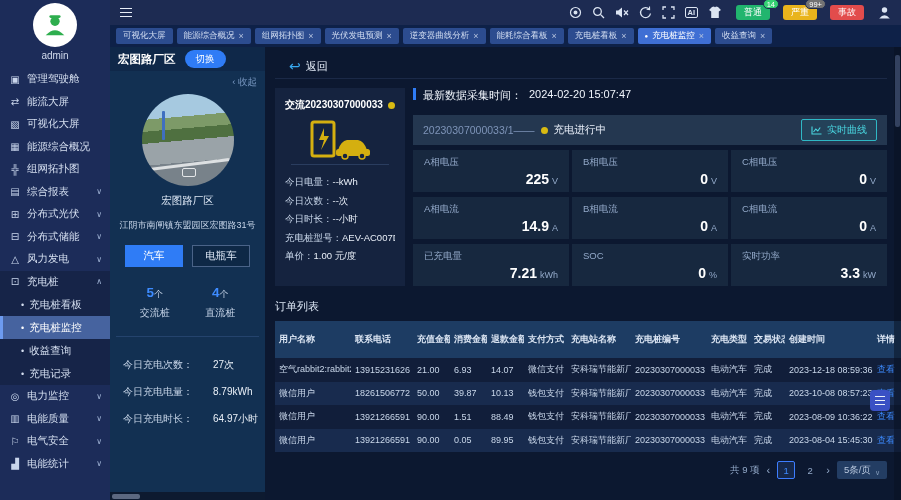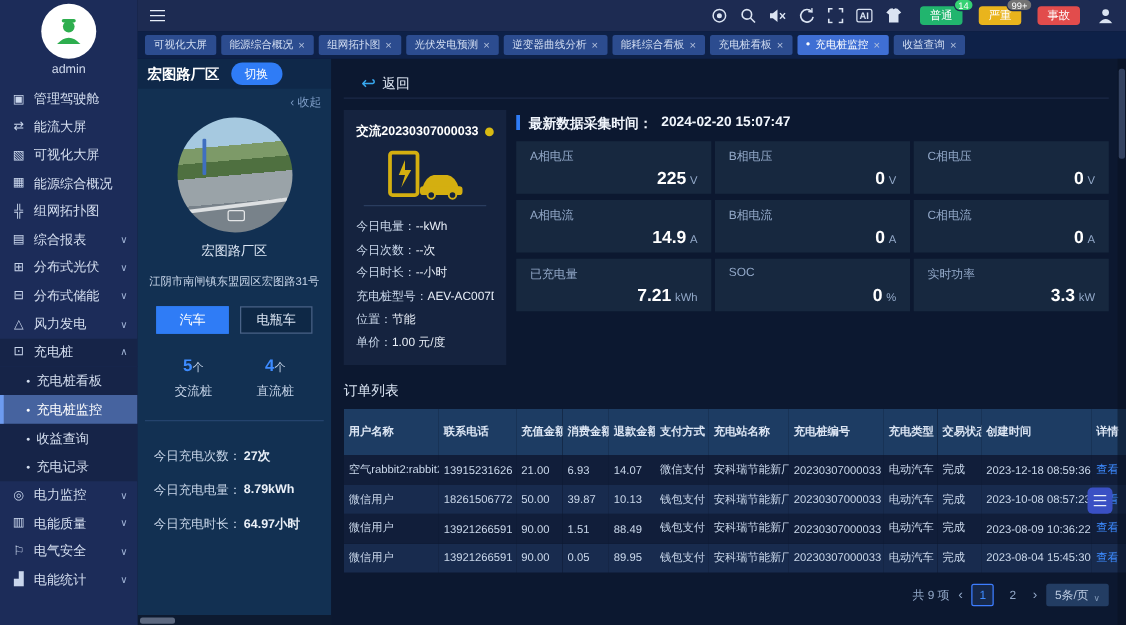--- a/index.html
+++ b/index.html
@@ -60,39 +60,39 @@
   .vehicle-tabs{display:flex;justify-content:center;gap:9px;margin-bottom:18px}
   .v-tab{width:58px;height:22px;font-size:10.5px;color:#dce6f4;background:rgba(10,25,50,.35);border:1px solid #4a6388;cursor:pointer}
   .v-tab.active{background:#2f7cf6;border-color:#2f7cf6;color:#fff}
   .stats{display:flex;justify-content:space-around;margin:4px 12px 16px}
   .stat{text-align:center;cursor:default}
   .stat-val{color:#3d8bff;font-size:13.5px;font-weight:bold}
   .stat-unit{font-size:9px;color:#c6d4e8;font-weight:normal}
   .stat-label{font-size:10px;color:#c6d4e8;margin-top:5px}
   .station-divider{border:none;border-top:1px solid #24436d;margin:12px 6px 14px}
   .today-row{display:flex;padding:0 13px;height:27px;align-items:center;font-size:10px;color:#c9d7ea;white-space:nowrap}
-  .today-row b{font-weight:bold;color:#eaf0f8;margin-left:2px}
+  .today-row b{font-weight:normal;color:#eaf0f8;margin-left:20px}
   .h-scroll{position:absolute;bottom:0;left:0;right:0;height:8px;background:#0d1a30}
   .h-thumb{width:28px;height:5px;background:#5c6880;margin:1.5px 0 0 2px;border-radius:2px}
 
   
   .main{grid-row:3;grid-column:3;background:#0c1830;position:relative;padding:7px 14px 0 10px;overflow:hidden}
   .back-row{height:25px;display:flex;align-items:center;border-bottom:1px solid #1b2947;margin-bottom:9px}
   .back-btn{display:flex;align-items:center;gap:5px;font-size:11px;color:#e2eaf6;cursor:pointer;margin-left:14px}
   .back-icon{color:#38a9f0;font-size:14px;line-height:12px}
   .detail-panel{display:flex;gap:8px;align-items:stretch}
   .pile-card{width:130px;background:#15233f;padding:10px 10px 8px;flex-shrink:0}
   .pile-name{font-size:10px;font-weight:bold;color:#fff;display:flex;align-items:center;gap:5px;white-space:nowrap}
   .dot{width:7px;height:7px;border-radius:50%;background:#d8ba12;display:inline-block;flex-shrink:0}
   .pile-icon{margin:8px auto 4px;text-align:center}
   .pile-hr{border:none;border-top:1px solid #2a3d5f;margin:2px 6px 8px}
   .info-row{font-size:9.5px;color:#c9d7ea;line-height:18.5px;white-space:nowrap;overflow:hidden}
   .info-row b{font-weight:normal;color:#e9eff8}
   .right-col{flex:1;min-width:0}
-  .collect-row{display:flex;align-items:center;gap:7px;height:20px;font-size:11px;font-weight:bold;color:#f0f5fc}
+  .collect-row{display:flex;align-items:flex-start;gap:7px;height:20px;font-size:11px;font-weight:normal;color:#f0f5fc}
   .bluebar{width:3px;height:12px;background:#2f7cf6;flex-shrink:0}
   .gun-bar{height:30px;background:#243750;display:flex;align-items:center;gap:6px;padding:0 10px;margin-top:7px}
   .gun-id{color:#7e94b8;font-size:10.5px}
   .gun-status{font-size:10.5px;color:#e8eef8}
   .curve-btn{margin-left:auto;height:22px;padding:0 9px;background:rgba(43,150,160,.12);border:1px solid #2fb8c5;color:#49d6e0;font-size:10px;display:flex;align-items:center;gap:5px;cursor:pointer;border-radius:2px}
   .metrics{display:grid;grid-template-columns:1fr 1fr 1fr;gap:5px 3px;margin-top:5px}
   .cell{background:#17283f;height:42px;padding:6px 11px;position:relative}
   .m-label{font-size:9.5px;color:#93a9c9}
   .m-value{position:absolute;right:11px;bottom:5px;color:#fff;font-size:14px;font-weight:bold}
   .m-unit{font-size:9px;color:#93a9c9;font-weight:normal;margin-left:3px}
@@ -394,30 +394,41 @@
             <circle cx="38" cy="36" r="3" fill="#15233f" stroke="#d4af10" stroke-width="1.5"></circle>
             <circle cx="55" cy="36" r="3" fill="#15233f" stroke="#d4af10" stroke-width="1.5"></circle>
           </svg>
         </div>
         <hr class="pile-hr">
         <div id="pile-info">
             <div class="info-row"><span>今日电量：</span><b>--kWh</b></div>
             <div class="info-row"><span>今日次数：</span><b>--次</b></div>
             <div class="info-row"><span>今日时长：</span><b>--小时</b></div>
             <div class="info-row"><span>充电桩型号：</span><b>AEV-AC007DL-4G</b></div>
-            <div class="info-row"><span>位置：</span><b>节能</b></div>
             <div class="info-row"><span>单价：</span><b>1.00 元/度</b></div>
           </div>
       </div>
 
       <div class="right-col">
         <div class="collect-row">
           <span class="bluebar"></span>
           <span>最新数据采集时间：</span>
           <span>2024-02-20 15:07:47</span>
+        </div>
+        <div class="gun-bar">
+          <span class="gun-id">20230307000033/1——</span>
+          <span class="dot"></span>
+          <span class="gun-status">充电进行中</span>
+          <button class="curve-btn">
+            <svg width="11" height="9" viewBox="0 0 11 9" fill="none" stroke="#49d6e0" stroke-width="1.1">
+                <path d="M1 0.5 V8 H10.5"></path>
+                <path d="M2.5 6 l2.3-3 2 2 2.4-3.5"></path>
+              </svg>
+            <span>实时曲线</span>
+          </button>
         </div>
         <div class="metrics" id="metrics">
             <div class="cell">
               <div class="m-label">A相电压</div>
               <div class="m-value"><span>225</span><span class="m-unit">V</span></div>
             </div>
             <div class="cell">
               <div class="m-label">B相电压</div>
               <div class="m-value"><span>0</span><span class="m-unit">V</span></div>
             </div>

